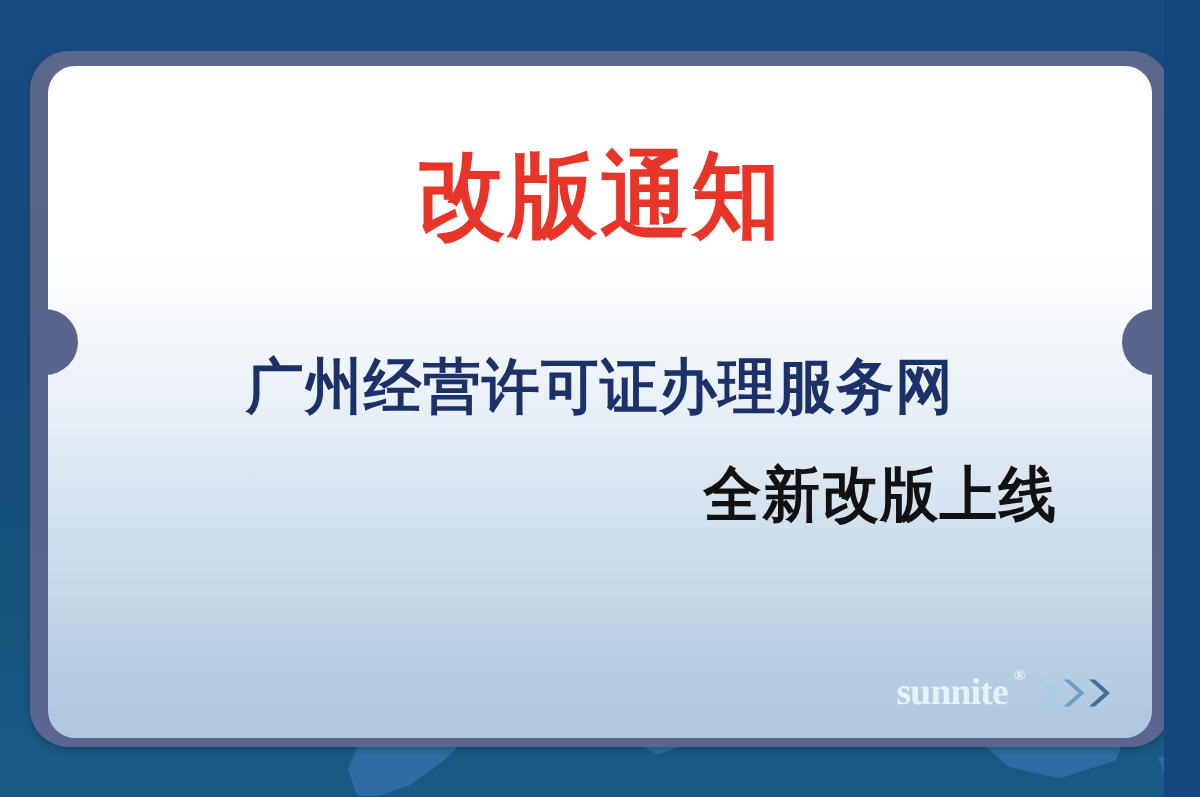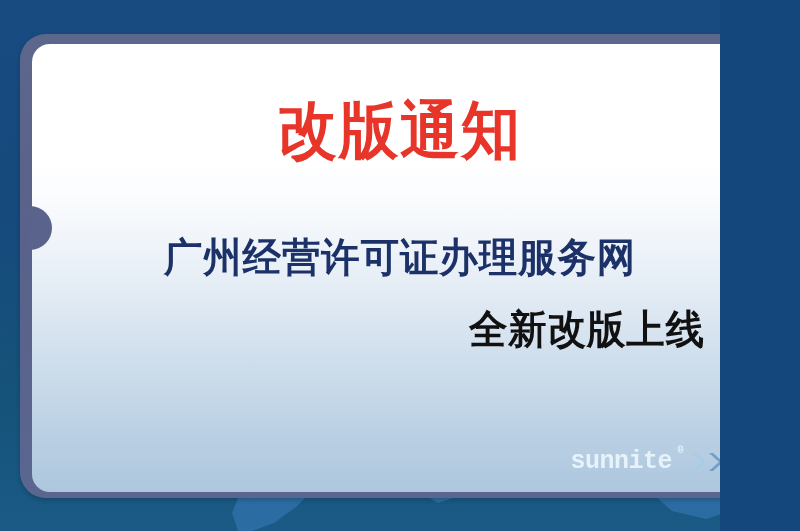--- a/index.html
+++ b/index.html
@@ -14,21 +14,21 @@
   body {
     font-family: "DejaVu Sans", "Liberation Sans", sans-serif;
     background: #14487c;
     position: relative;
   }
 
   
   #poster {
     position: absolute;
     inset: 0;
-    width: 720px;
+    width: 776px;
     height: 531px;
     background: linear-gradient(180deg,
                 #184b80 0%,
                 #164a7d 40%,
                 #155279 72%,
                 #1a5a85 100%);
     overflow: hidden;
   }
 
   
@@ -149,21 +149,21 @@
     gap: 10px;
   }
 
   .logo-word {
     position: relative;
     font-size: 25px;
     font-weight: 700;
     letter-spacing: -0.5px;
     color: #e8f2fb;
     line-height: 1;
-    font-family: Liberation Mono, monospace;
+    font-family: Liberation Serif, serif;
   }
   .logo-reg {
     position: absolute;
     top: -3px;
     right: -11px;
     font-size: 10px;
     font-weight: 700;
     color: #e8f2fb;
   }
 

